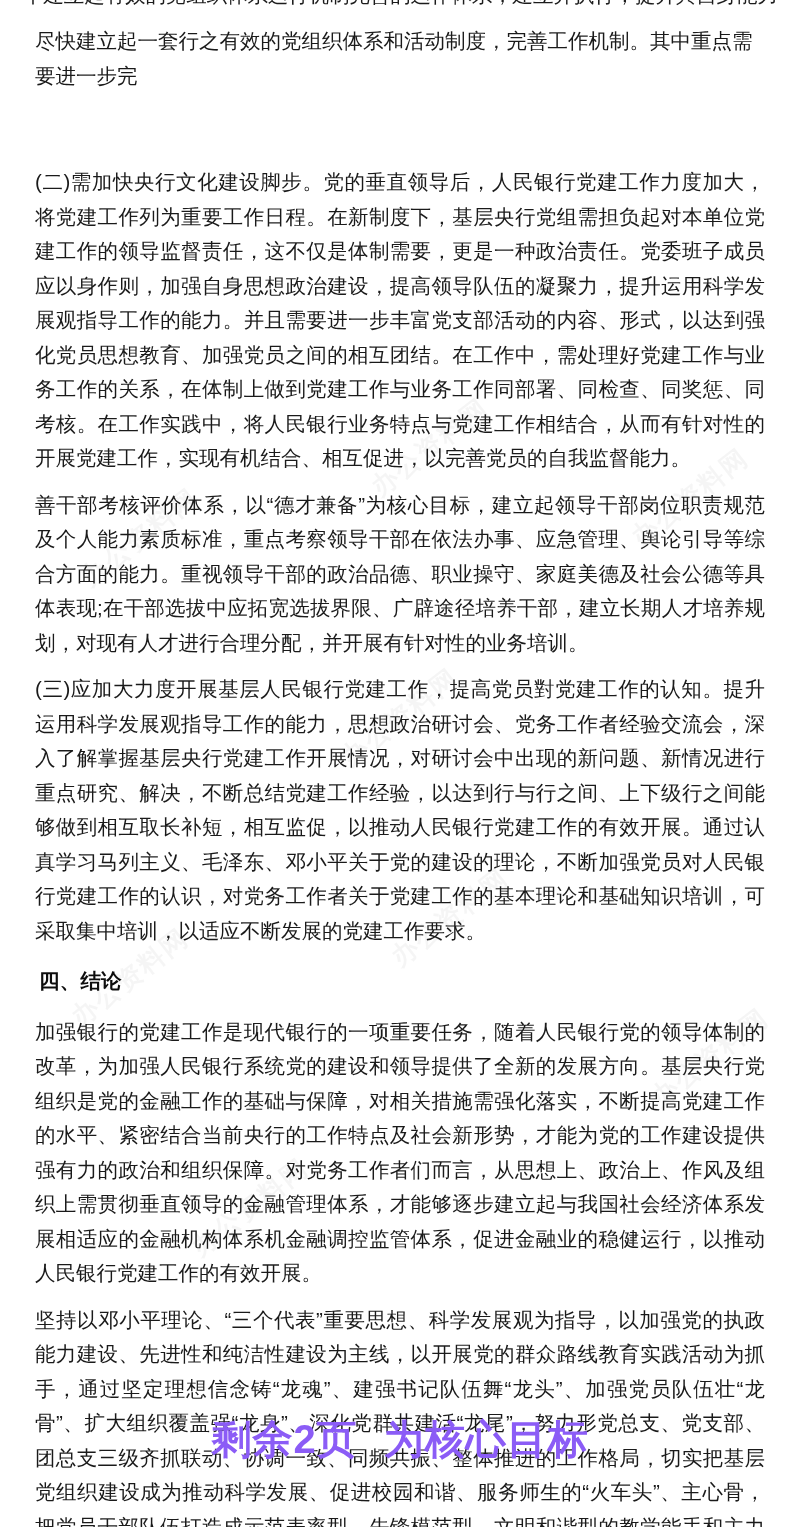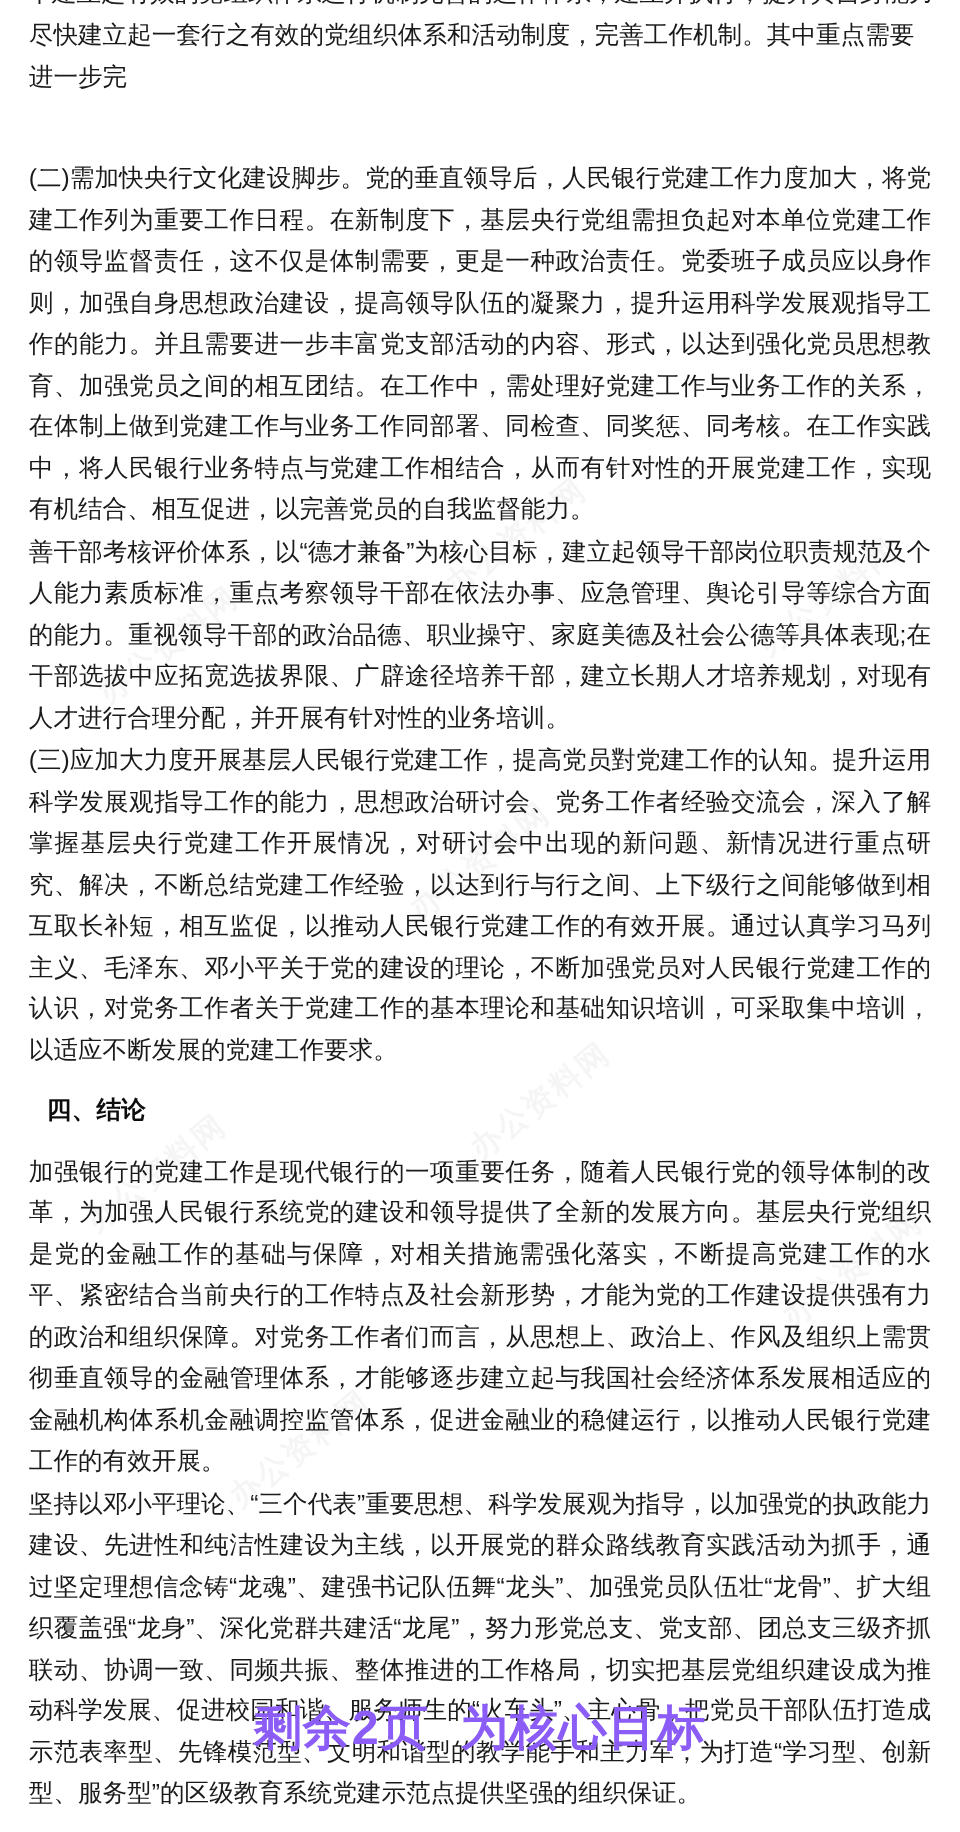--- a/index.html
+++ b/index.html
@@ -57,21 +57,21 @@
     top: -22px;
     width: 754px;
     font-size: 20.5px;
     line-height: 34px;
     color: #1c1c1c;
     white-space: nowrap;
     letter-spacing: -0.1px;
   }
 
   p.para {
-    margin: 1px;
+    margin: 12px;
     font-size: 20.5px;
     line-height: 34.5px;
     color: #1a1a1a;
     text-align: justify;
     text-justify: inter-ideograph;
     letter-spacing: 0px;
     word-break: break-all;
   }
   p.para.last-full {
     text-align: left;

